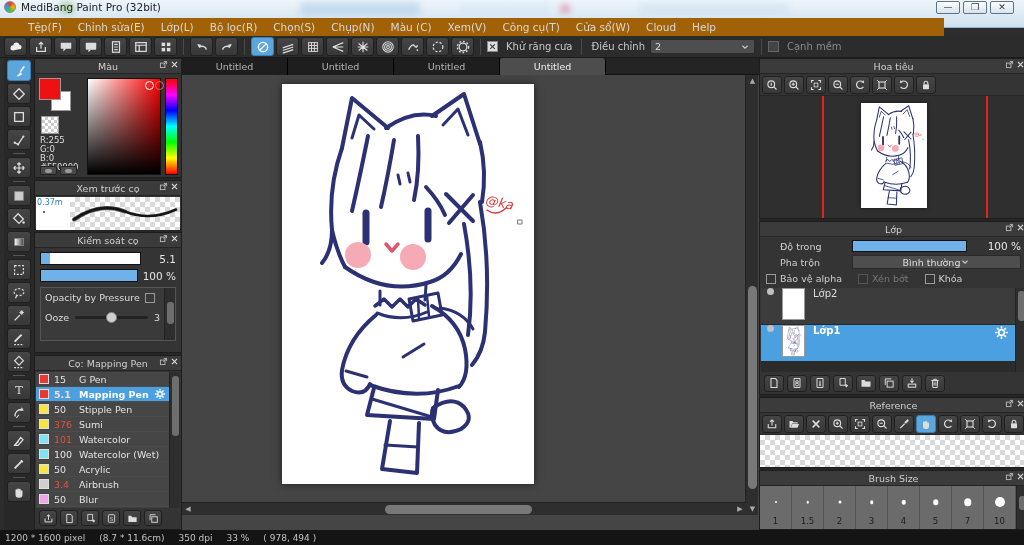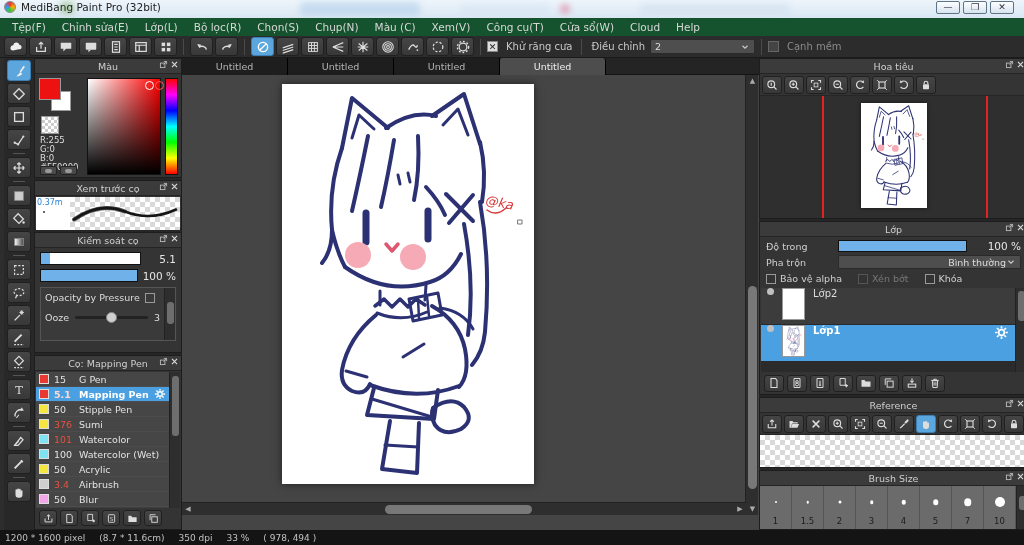--- a/index.html
+++ b/index.html
@@ -7,21 +7,21 @@
 body{font-family:"DejaVu Sans","Liberation Sans",sans-serif;background:#2d2d2d;position:relative;color:#ddd}
 
 #titlebar{position:absolute;left:0;top:0;width:1024px;height:28px;background:linear-gradient(#eef5fb,#cfe0ef);overflow:hidden;border-bottom:1px solid #9ab4c8}
 #titlebar .blob{position:absolute;filter:blur(3px);opacity:.55;border-radius:4px}
 #tb-left{position:absolute;left:4px;top:1px;display:flex;align-items:center;gap:5px;z-index:3}
 #app-icon{width:12px;height:12px;border-radius:50%;background:conic-gradient(#e33,#fa0,#3c3,#39f,#e33);border:1px solid #888}
 #app-title{font-size:10.5px;color:#222;white-space:nowrap}
 #winbtns{position:absolute;right:10px;top:1px;display:flex;gap:3px;z-index:3}
 .winbtn{width:24px;height:13px;border:1px solid #5f7386;border-radius:2px;background:linear-gradient(#fdfeff,#d7e4ef);color:#334;font-size:9px;line-height:11px;text-align:center}
 
-#menubar{position:absolute;left:0;top:18px;width:1024px;height:18px;background:#14532d;display:flex;align-items:center;padding-left:4px}
+#menubar{position:absolute;left:0;top:18px;width:944px;height:18px;background:#a16207;display:flex;align-items:center;padding-left:20px}
 .menu-item{font-size:10.5px;color:#d8d8d8;padding:2px 8px;white-space:nowrap}
 
 #toolbar{position:absolute;left:0;top:36px;width:1024px;height:22px;background:#2c2c2c;display:flex;align-items:center;padding-left:4px;gap:2px;border-bottom:1px solid #1a1a1a}
 .ib{width:23px;height:19px;background:linear-gradient(#454545,#383838);border:1px solid #202020;border-radius:3px;display:flex;align-items:center;justify-content:center;flex:0 0 auto}
 .ib.on{background:#5aa6dd;border-color:#3c7fb4}
 .ib svg{width:14px;height:14px}
 .tsep{width:1px;height:16px;background:#4a4a4a;margin:0 4px;flex:0 0 auto}
 .tb-label{font-size:10px;color:#c9c9c9;white-space:nowrap;margin:0 3px}
 .tb-check{width:11px;height:11px;border:1px solid #888;background:#ddd;color:#222;font-size:9px;line-height:10px;text-align:center;margin-right:3px}
 .tb-check.off{background:#444;border-color:#666}
@@ -108,23 +108,23 @@
 .ptoolbar{height:22px;display:flex;align-items:center;gap:2px;padding:0 2px;background:#343434;border-bottom:1px solid #262626}
 .ptoolbar .ib{width:20px;height:18px}
 .ptoolbar .ib svg{width:12px;height:12px}
 #nav-panel{height:161px;display:flex;flex-direction:column}
 #nav-view{flex:1;background:#2f2f2f;position:relative;overflow:hidden}
 #nav-thumb{position:absolute;left:101px;top:7px;width:66px;height:105px;background:#fff;box-shadow:0 0 4px rgba(0,0,0,.6)}
 #nav-thumb svg{width:100%;height:100%;display:block}
 .nav-redline{position:absolute;top:0;bottom:0;width:2px;background:#e32222}
 
 #layers-panel{height:174px;display:flex;flex-direction:column;font-size:9.5px}
-.lrow{display:flex;align-items:center;margin:3px 6px 0 6px;gap:20px}
+.lrow{display:flex;align-items:center;margin:3px 6px 0 20px;gap:20px}
 .lrow .llabel{width:52px;color:#cfcfcf;white-space:nowrap}
-#blend-select{flex:1;height:14px;background:#4e4e4e;border:1px solid #2a2a2a;border-radius:2px;display:flex;align-items:center;justify-content:flex-end;padding:0 4px;color:#ddd}
+#blend-select{flex:1;height:14px;background:#4e4e4e;border:1px solid #2a2a2a;border-radius:2px;display:flex;align-items:center;justify-content:center;padding:0 4px;color:#ddd}
 #layer-checks{display:flex;align-items:center;margin:4px 6px 2px 6px;gap:4px;color:#cfcfcf}
 #layer-checks .chk{width:10px;height:10px;border:1px solid #999;background:#333}
 #layer-checks .clabel{margin-right:12px;white-space:nowrap}
 #layer-checks .dim{color:#777}
 #layer-checks .dim-chk{border-color:#555}
 #layer-list{flex:1;margin:2px 1px 0 1px;background:#2b2b2b;overflow:hidden;display:flex}
 #layer-rows{flex:1}
 .layer-row{height:37px;display:flex;gap:8px;padding:0 6px;background:#3c3c3c;border-bottom:1px solid #2a2a2a;color:#ddd}
 .layer-row.sel{background:#4aa0e0;color:#fff;font-weight:bold}
 .layer-eye{width:7px;height:7px;border-radius:50%;background:#c0c0c0;flex:0 0 auto}

